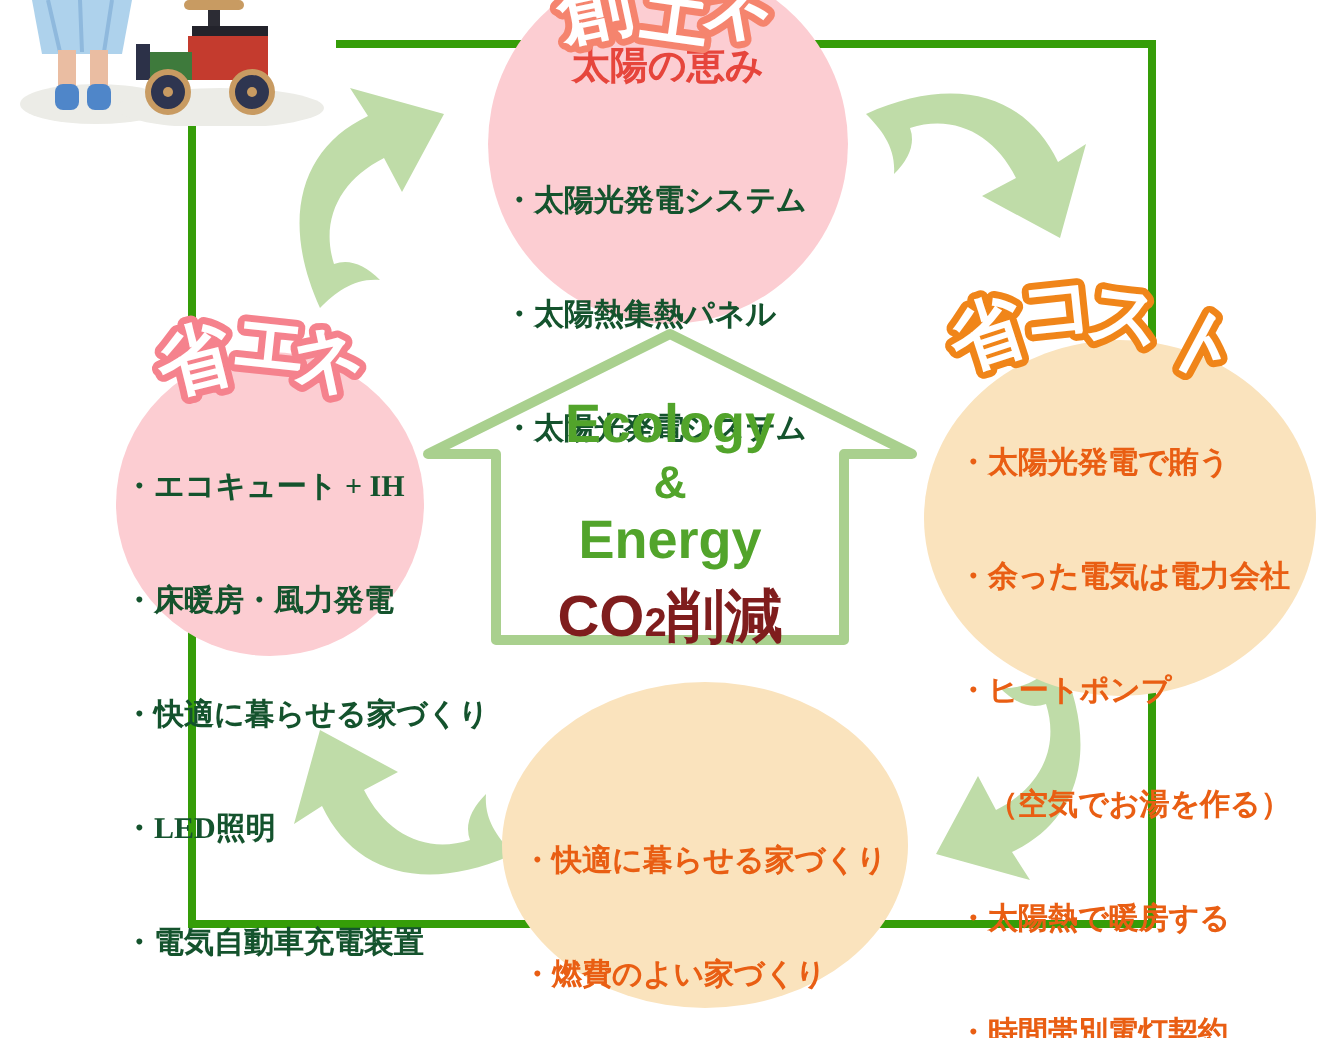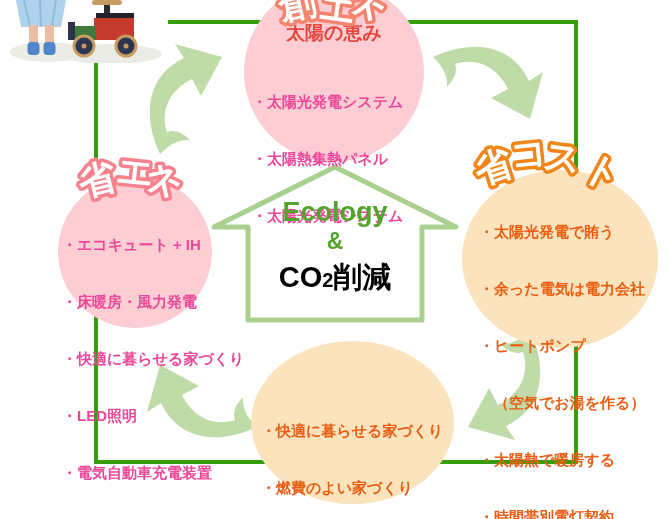--- a/index.html
+++ b/index.html
@@ -5,33 +5,33 @@
   html,body{margin:0;padding:0;background:#fff;}
   .stage{
     position:relative;width:670px;height:519px;background:#ffffff;
     overflow:hidden;font-family:"Liberation Sans","DejaVu Sans",sans-serif;
   }
   .stage svg.base, .stage svg.overlay{position:absolute;left:0;top:0;}
   .circle{position:absolute;border-radius:50%;}
   .c-pink{background:#fccdd2;}
   .c-orange{background:#fae3bd;}
   .items{position:absolute;font-weight:bold;font-size:15px;line-height:19px;white-space:pre;}
-  .items.red{color:#ec4899;}
+  .items.red{color:#14532d;font-family:Liberation Serif, serif;}
   .items.orange{color:#e95e13;}
   .circle-title{
     position:absolute;left:244px;top:20px;width:180px;text-align:center;
     font-weight:bold;font-size:19px;color:#e6453c;
   }
   .photo{position:absolute;left:0;top:0;width:168px;height:63px;background:#ffffff;}
   .center-text{
     position:absolute;left:248px;top:196px;width:174px;text-align:center;font-weight:bold;
   }
   .center-text .eco{font-size:27px;line-height:32px;color:#52a42b;text-align:center;}
   .center-text .amp{font-size:23px;line-height:26px;color:#52a42b;}
-  .center-text .co2{font-size:29px;line-height:34px;color:#000000;margin-top:6px;}
+  .center-text .co2{font-size:29px;line-height:34px;color:#7f1d1d;margin-top:6px;}
   .center-text .co2 .sub{font-size:20px;}
   .badge-text{
     font-weight:bold;font-size:37px;fill:#ffffff;
     paint-order:stroke;stroke-width:7px;stroke-linejoin:round;
     text-anchor:middle;font-family:"Liberation Sans","DejaVu Sans",sans-serif;
   }
 </style>
 </head>
 <body>
 
@@ -90,20 +90,21 @@
     <div>・快適に暮らせる家づくり</div>
     <div>・燃費のよい家づくり</div>
     
     
     
   </div>
 
   <div class="center-text">
     <div class="eco">Ecology</div>
     <div class="amp">&amp;</div>
+    <div class="eco">Energy</div>
     <div class="co2"><span>CO</span><span class="sub">2</span><span>削減</span></div>
   </div>
 
   <div class="photo">
     <svg width="168" height="63" viewBox="0 0 168 63">
       <ellipse cx="48" cy="52" rx="38" ry="10" fill="#ecece7"></ellipse>
       <ellipse cx="110" cy="54" rx="52" ry="10" fill="#ecece7"></ellipse>
 
       <path d="M16,0 L66,0 L61,27 L21,27 Z" fill="#aed2ec"></path>
       <path d="M24,0 L30,26 M40,0 L41,26 M56,0 L52,26" stroke="#8fb9dd" stroke-width="2" fill="none"></path>

